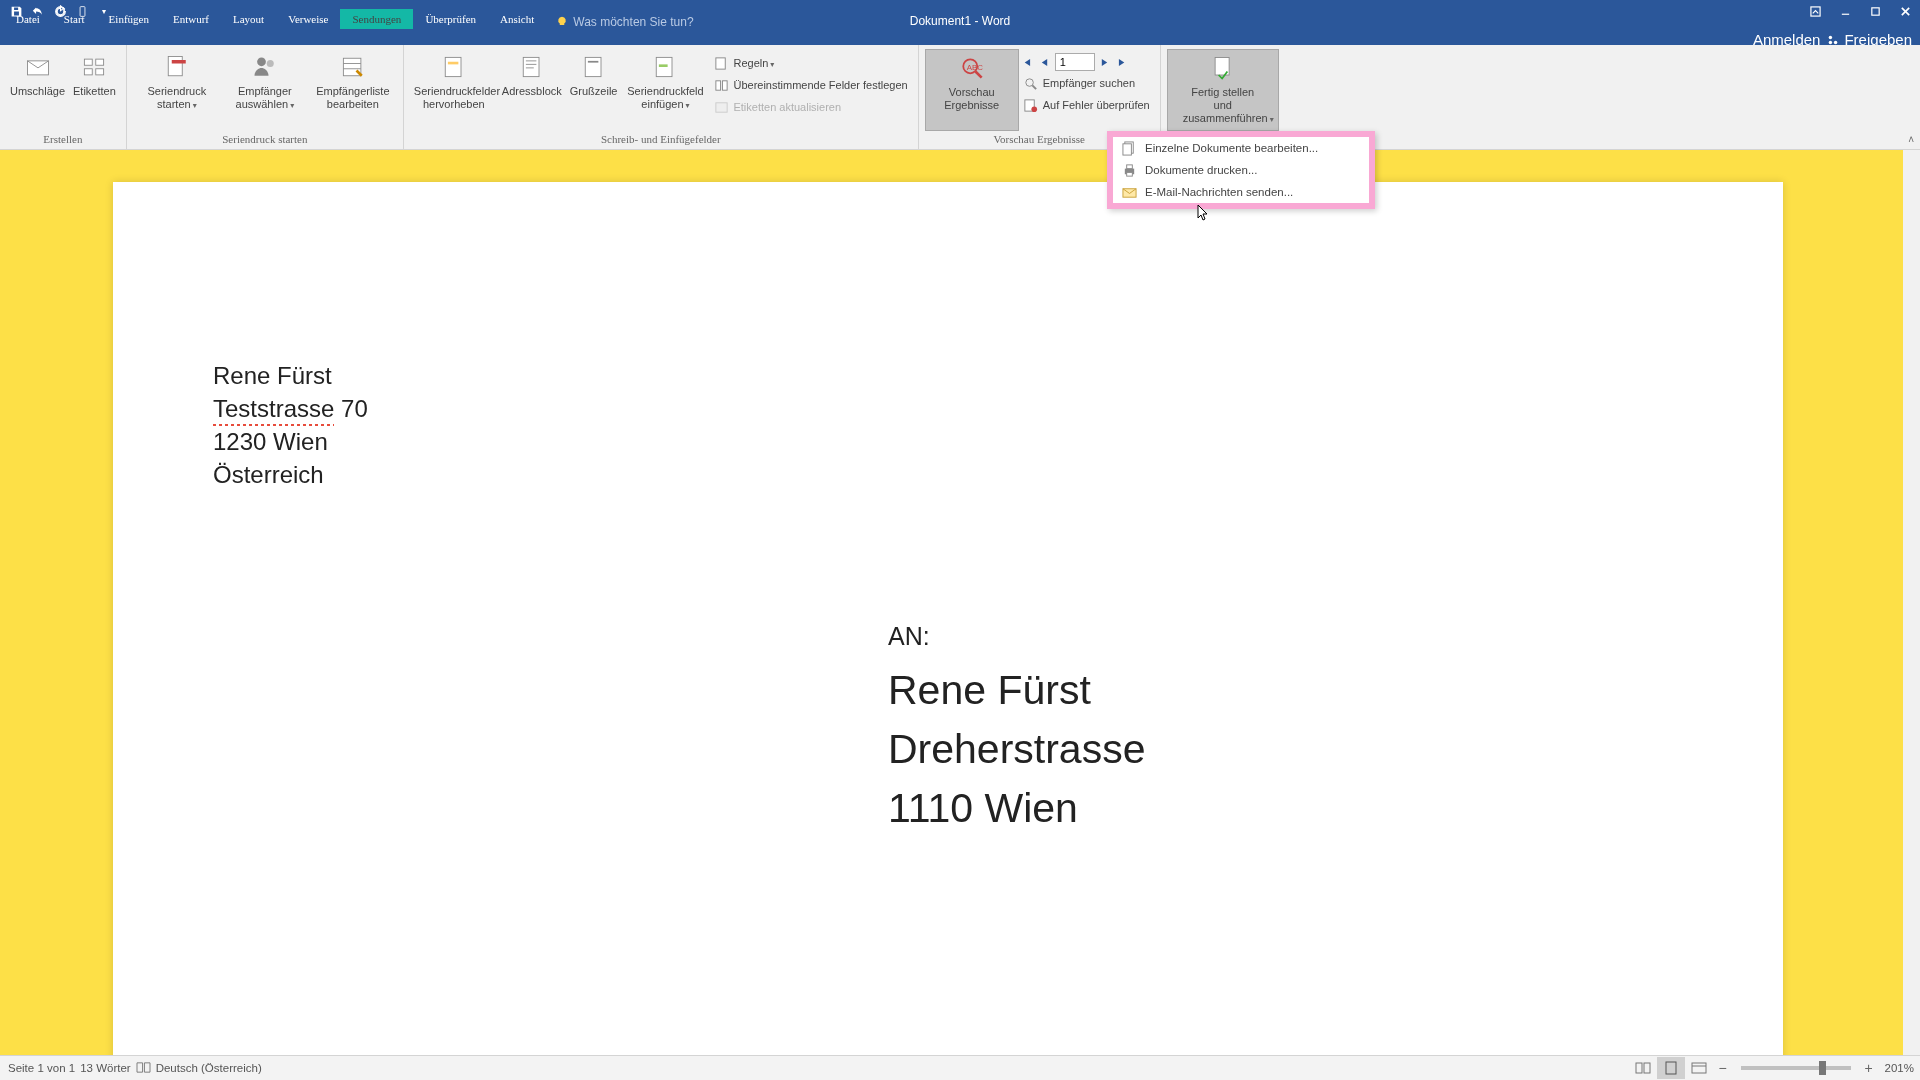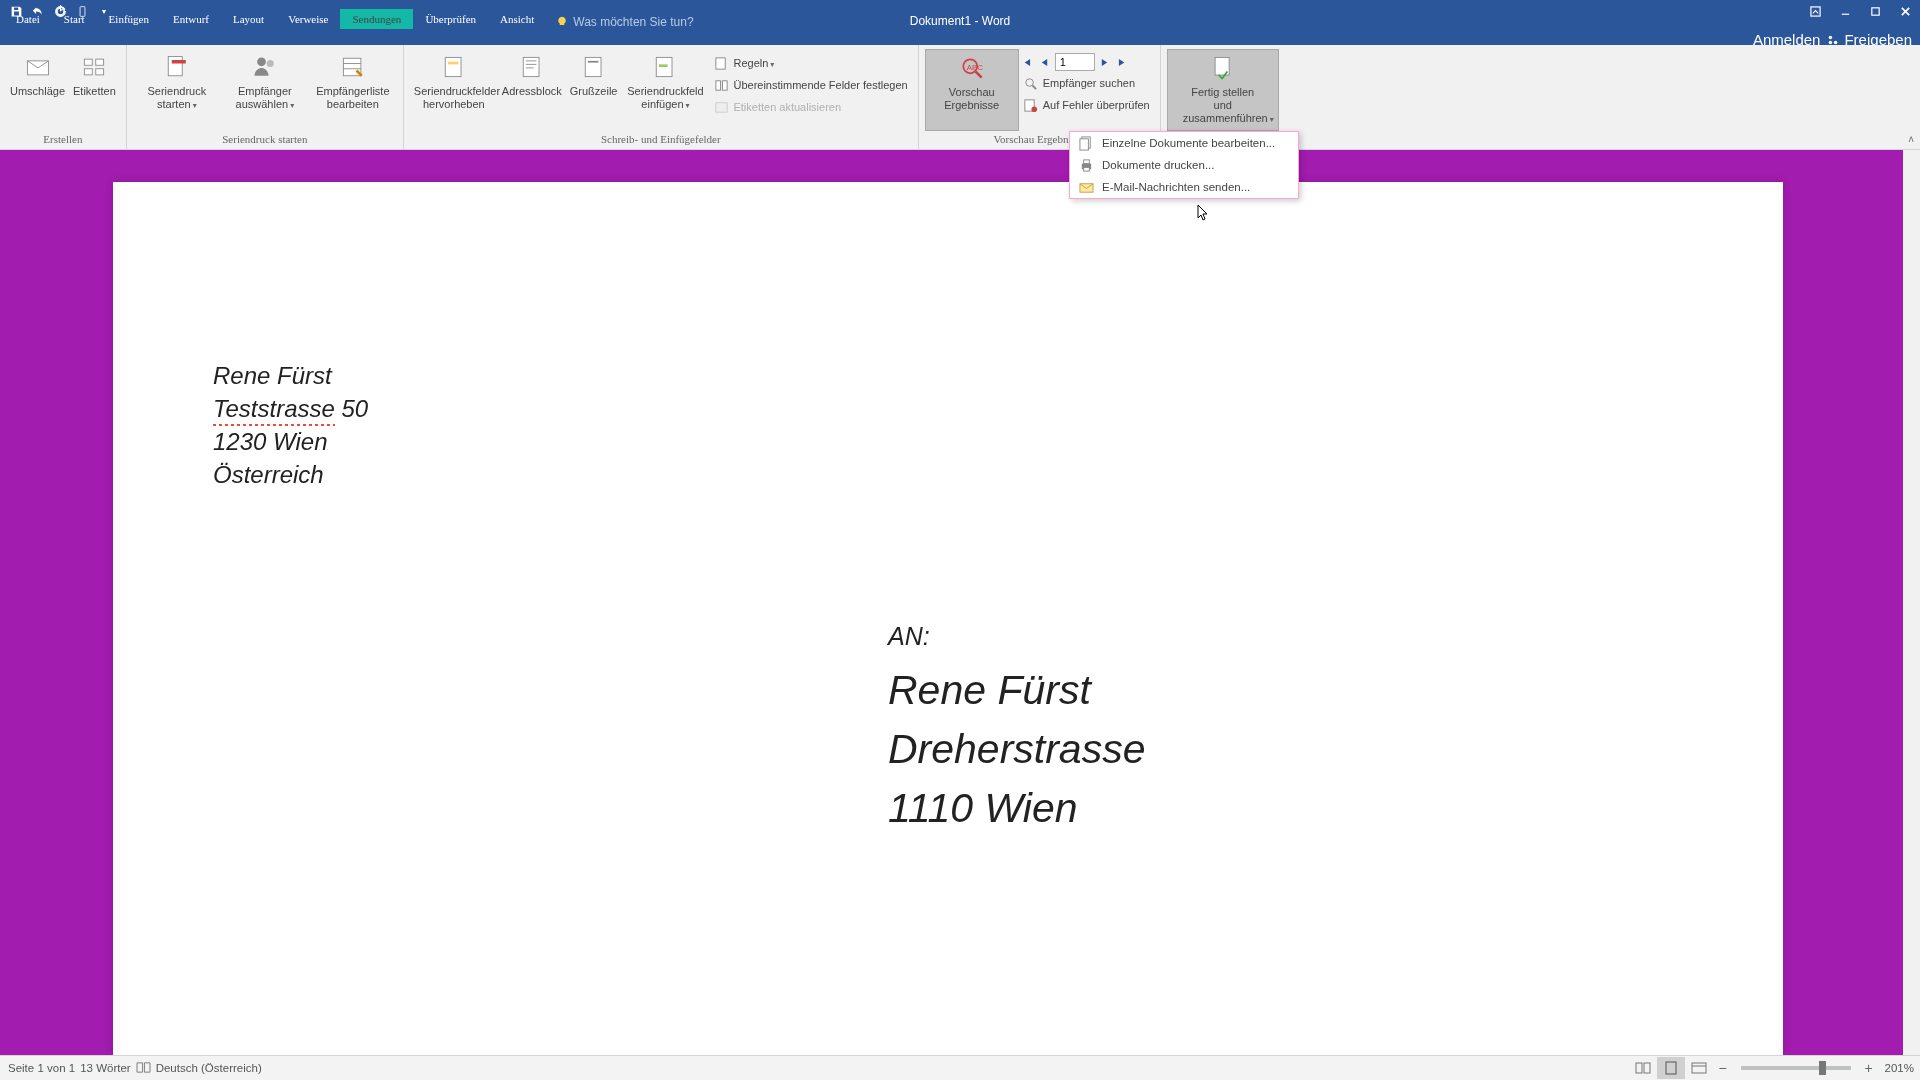--- a/index.html
+++ b/index.html
@@ -44,31 +44,31 @@
 .rbtn-small.disabled .rbtn-small-label { color: #b0b0b0; }
 .rbtn.highlighted, .rbtn-large.highlighted { background: #c5c5c5; border: 1px solid #a8a8a8; }
 .dropdown-arrow { font-size: 8px; color: #666; margin-left: 2px; }
 .nav-controls { display: flex; align-items: center; gap: 2px; }
 .nav-btn { width: 16px; height: 16px; display: flex; align-items: center; justify-content: center; cursor: pointer; }
 .nav-btn svg { width: 9px; height: 9px; fill: #2b579a; }
 .record-input { width: 40px; height: 18px; font-size: 11px; text-align: left; padding-left: 4px; border: 1px solid #ababab; background: #fff; }
 .collapse-ribbon { position: absolute; right: 6px; bottom: 4px; font-size: 10px; color: #666; cursor: pointer; }
 
 
-.dropdown-menu { position: absolute; top: 131px; left: 1069px; width: 230px; background: #fff; border: 1px solid #f9a8d4; box-shadow: 2px 2px 6px rgba(0,0,0,0.2); z-index: 100; }
+.dropdown-menu { position: absolute; top: 131px; left: 1107px; width: 268px; background: #fff; border: 6px solid #f9a8d4; box-shadow: 2px 2px 6px rgba(0,0,0,0.2); z-index: 100; }
 .dd-item { display: flex; align-items: center; gap: 8px; padding: 3px 8px; font-size: 11.5px; color: #444; cursor: pointer; }
 .dd-icon { width: 16px; height: 16px; display: flex; align-items: center; justify-content: center; }
 .dd-icon svg { width: 15px; height: 15px; }
 
 
 .cursor-pointer { position: absolute; top: 204px; left: 1197px; z-index: 200; }
 .cursor-pointer svg { width: 14px; height: 18px; }
 
 
-.doc-area { position: absolute; top: 150px; left: 0; right: 0; bottom: 25px; background: #a21caf; overflow: hidden; font-style: italic; }
+.doc-area { position: absolute; top: 150px; left: 0; right: 0; bottom: 25px; background: #fde047; overflow: hidden; }
 .page { position: absolute; left: 113px; top: 32px; width: 1670px; height: 1200px; background: #fff; box-shadow: 0 0 8px rgba(0,0,0,0.15); }
 .sender-block { position: absolute; left: 100px; top: 177px; font-size: 24px; line-height: 33px; color: #222; }
 .sender-block .red-underline { position: relative; display: inline-block; }
 .sender-block .red-underline::after { content: ''; position: absolute; left: 0; right: 0; bottom: -1px; height: 2px; background: repeating-linear-gradient(90deg, #e74c3c 0, #e74c3c 3px, transparent 3px, transparent 6px); }
 .recipient-block { position: absolute; left: 775px; top: 440px; color: #222; }
 .an-label { font-size: 25px; margin-bottom: 10px; }
 .recipient-line { font-size: 41px; line-height: 59px; }
 
 
 .vscrollbar { position: absolute; right: 0; top: 150px; bottom: 25px; width: 17px; background: #f1f1f1; }
@@ -418,21 +418,21 @@
 <div class="cursor-pointer">
   <svg viewBox="0 0 14 18">
       <path d="M1 1l0 13 3-3 2 5 2-1-2-5 4 0z" fill="#fff" stroke="#000" stroke-width="1"></path>
     </svg>
 </div>
 
 <div class="doc-area">
   <div class="page">
     <div class="sender-block">
       <div>Rene Fürst</div>
-      <div><span class="red-underline">Teststrasse</span> <span>50</span></div>
+      <div><span class="red-underline">Teststrasse</span> <span>70</span></div>
       <div>1230 Wien</div>
       <div>Österreich</div>
     </div>
     <div class="recipient-block">
       <div class="an-label">AN:</div>
       <div class="recipient-line">Rene Fürst</div>
       <div class="recipient-line">Dreherstrasse</div>
       <div class="recipient-line">1110 Wien</div>
     </div>
 

